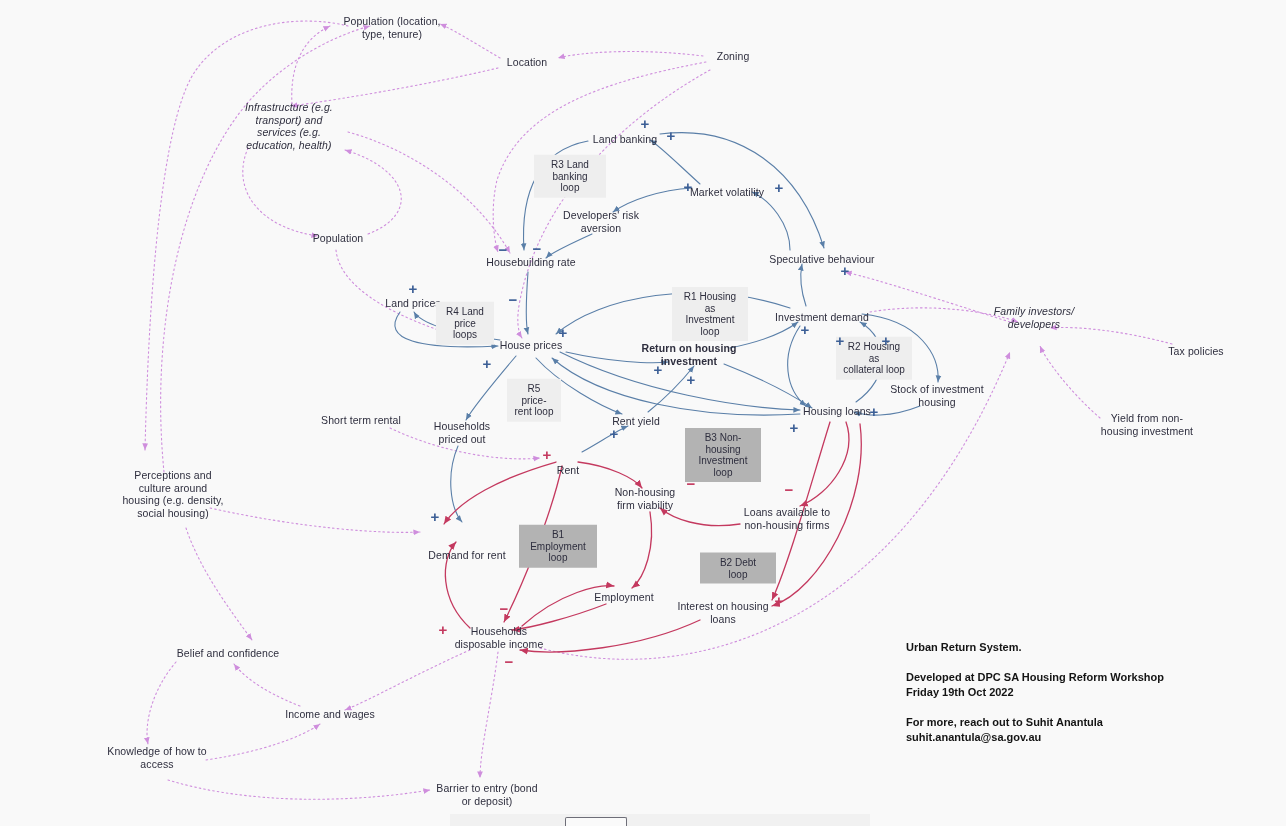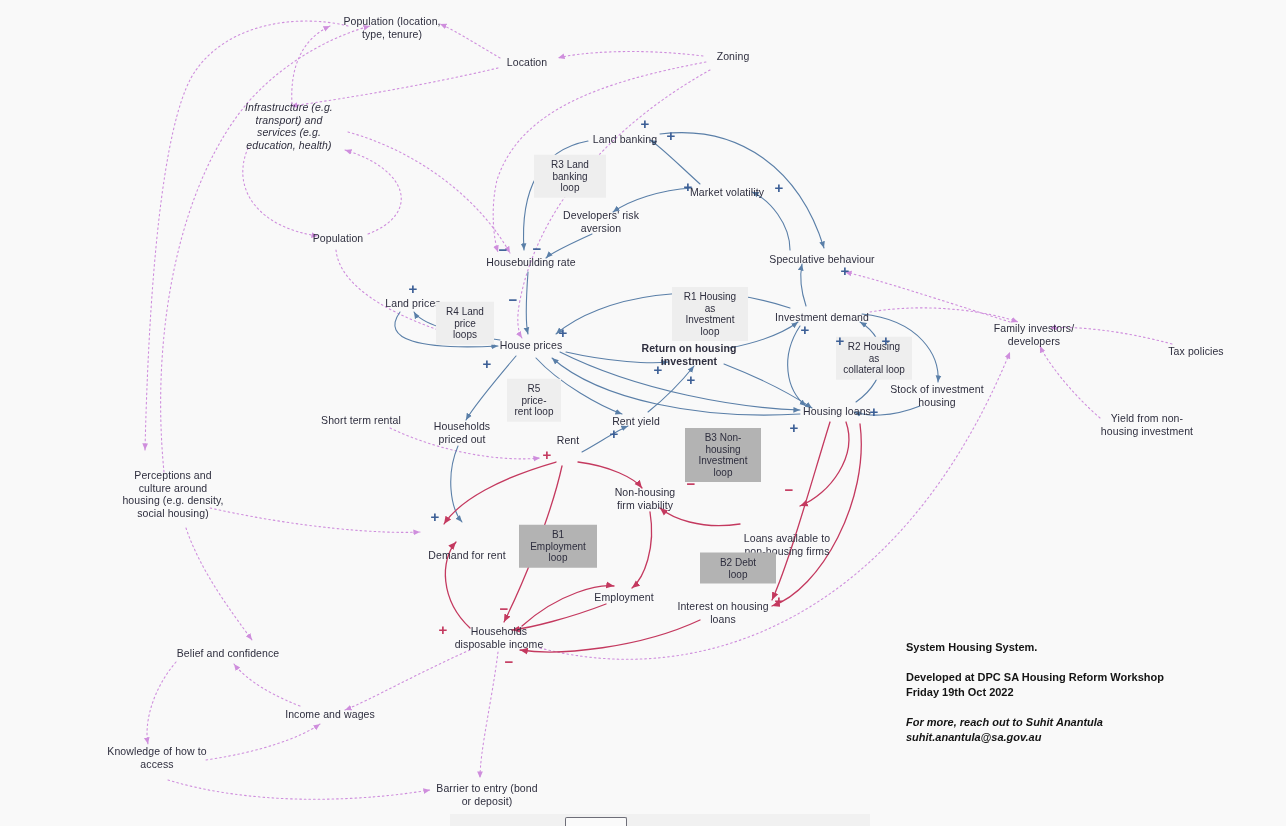--- a/index.html
+++ b/index.html
@@ -55,21 +55,21 @@
   #credits{
     position:absolute;
     left:906px;top:640px;
     width:300px;
     font-size:11px;
     font-weight:bold;
     line-height:15px;
     color:#141414;
   }
   #credits p{margin:0 0 15px 0;}
-  #credits p:last-child{margin-bottom:8px;font-style:italic;}
+  #credits p:last-child{margin-bottom:8px;}
 
   
   #bottom-bar{
     position:absolute;left:450px;bottom:0;width:420px;height:12px;
     background:#f1f1f1;
   }
   #bottom-bar .chip{
     position:absolute;left:115px;top:3px;width:60px;height:14px;
     border:1px solid #6e6e78;border-bottom:none;background:#fafafa;
     border-radius:2px 2px 0 0;
@@ -170,43 +170,43 @@
 education, health)</div>
       <div class="node" style="left: 625px; top: 139px; width: 90px;">Land banking</div>
       <div class="node" style="left: 727px; top: 192px; width: 100px;">Market volatility</div>
       <div class="node" style="left: 601px; top: 221px; width: 110px;">Developers' risk
 aversion</div>
       <div class="node" style="left: 338px; top: 238px; width: 80px;">Population</div>
       <div class="node" style="left: 822px; top: 259px; width: 130px;">Speculative  behaviour</div>
       <div class="node" style="left: 531px; top: 262px; width: 120px;">Housebuilding rate</div>
       <div class="node" style="left: 413px; top: 303px; width: 80px;">Land prices</div>
       <div class="node" style="left: 822px; top: 317px; width: 120px;">Investment demand</div>
-      <div class="node" style="left: 1034px; top: 334px; width: 110px;">Family investors/
+      <div class="node" style="left: 1034px; top: 317px; width: 110px; font-style: italic;">Family investors/
 developers</div>
       <div class="node" style="left: 531px; top: 345px; width: 90px;">House prices</div>
       <div class="node" style="left: 689px; top: 354px; width: 110px; font-weight: bold;">Return on housing
 investment</div>
       <div class="node" style="left: 1196px; top: 351px; width: 80px;">Tax policies</div>
       <div class="node" style="left: 937px; top: 395px; width: 120px;">Stock of investment
 housing</div>
       <div class="node" style="left: 837px; top: 411px; width: 95px;">Housing loans</div>
       <div class="node" style="left: 361px; top: 420px; width: 105px;">Short term rental</div>
       <div class="node" style="left: 636px; top: 421px; width: 75px;">Rent yield</div>
       <div class="node" style="left: 462px; top: 432px; width: 85px;">Households
 priced out</div>
       <div class="node" style="left: 1147px; top: 424px; width: 120px;">Yield from non-
 housing investment</div>
-      <div class="node" style="left: 568px; top: 440px; width: 40px; text-align: center;">Rent</div>
+      <div class="node" style="left: 568px; top: 470px; width: 40px; text-align: center;">Rent</div>
       <div class="node" style="left: 173px; top: 494px; width: 135px;">Perceptions and
 culture around
 housing (e.g. density,
 social housing)</div>
       <div class="node" style="left: 645px; top: 498px; width: 90px;">Non-housing
 firm viability</div>
-      <div class="node" style="left: 787px; top: 518px; width: 115px; margin-top: 26px;">Loans available to
+      <div class="node" style="left: 787px; top: 518px; width: 115px;">Loans available to
 non-housing firms</div>
       <div class="node" style="left: 467px; top: 555px; width: 105px;">Demand for rent</div>
       <div class="node" style="left: 624px; top: 597px; width: 85px;">Employment</div>
       <div class="node" style="left: 723px; top: 612px; width: 115px;">Interest on housing
 loans</div>
       <div class="node" style="left: 499px; top: 637px; width: 115px;">Households
 disposable income</div>
       <div class="node" style="left: 228px; top: 653px; width: 130px;">Belief and confidence</div>
       <div class="node" style="left: 330px; top: 714px; width: 115px;">Income and wages</div>
       <div class="node" style="left: 157px; top: 757px; width: 125px;">Knowledge of how to
@@ -256,21 +256,21 @@
       <div class="polarity red" style="left: 691px; top: 483px;">−</div>
       <div class="polarity red" style="left: 789px; top: 489px;">−</div>
       <div class="polarity blue" style="left: 435px; top: 516px;">+</div>
       <div class="polarity red" style="left: 504px; top: 608px;">−</div>
       <div class="polarity red" style="left: 779px; top: 600px;">+</div>
       <div class="polarity red" style="left: 443px; top: 629px;">+</div>
       <div class="polarity red" style="left: 509px; top: 661px;">−</div>
     </div>
 
   <div id="credits">
-    <p>System Housing System.</p>
+    <p>Urban Return System.</p>
     <p style="white-space:pre-line">Developed at DPC SA Housing Reform Workshop
 Friday 19th Oct 2022</p>
     <p style="white-space:pre-line">For more, reach out to Suhit Anantula
 suhit.anantula@sa.gov.au</p>
   </div>
 
   <div id="bottom-bar">
     <div class="chip"></div>
   </div>
 

